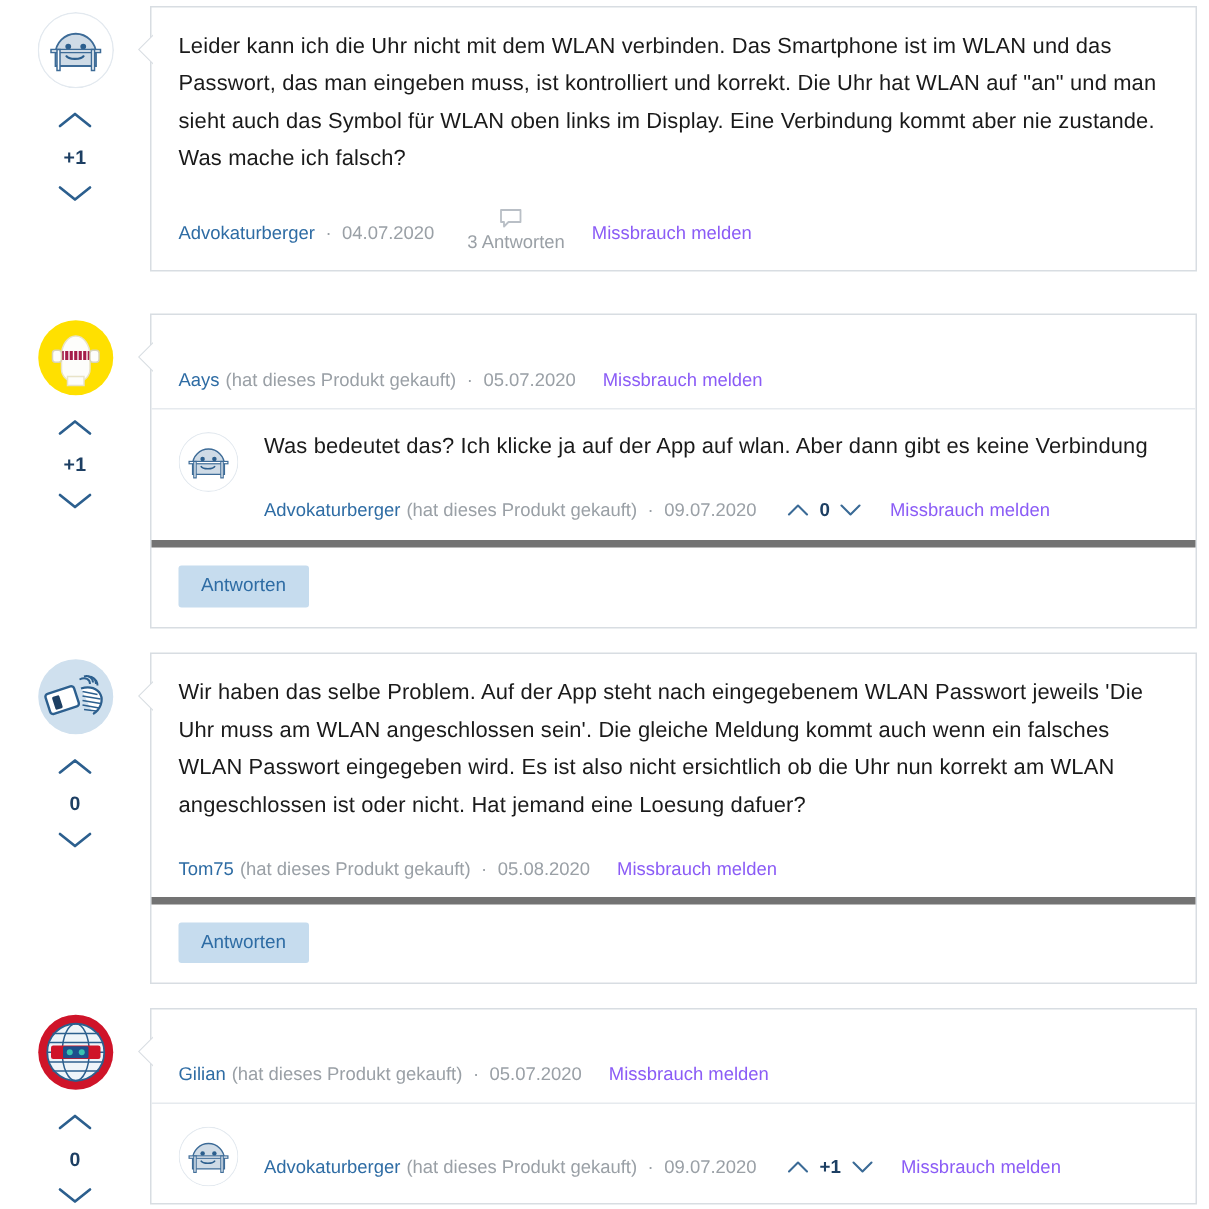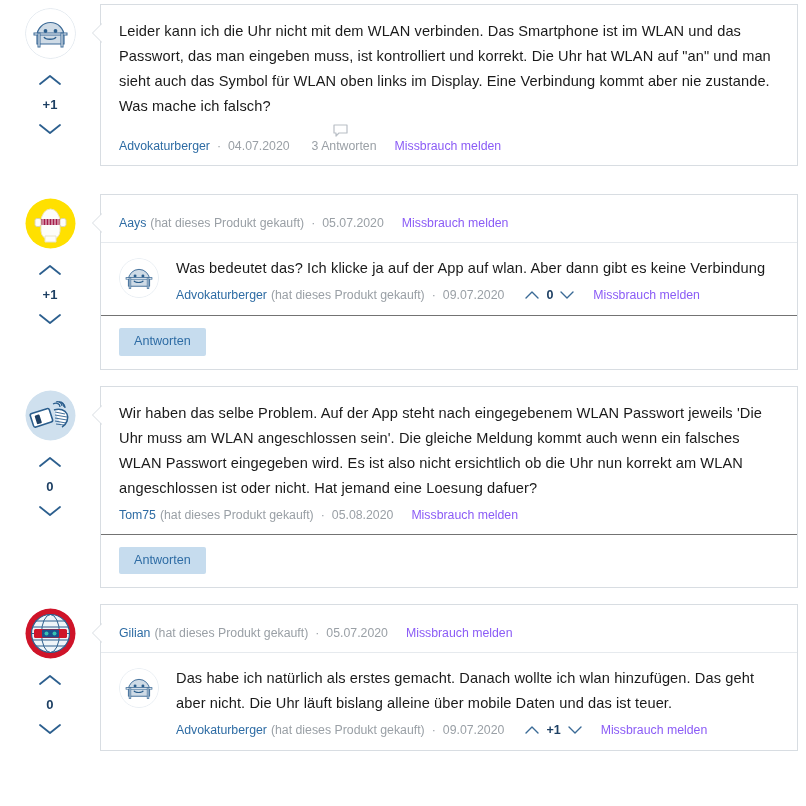--- a/index.html
+++ b/index.html
@@ -101,23 +101,23 @@
   .post {
     padding: 14px 18px 10px 18px;
   }
   .post-body {
     font-size: 14.6px;
     line-height: 25px;
     color: #1a1a1a;
     letter-spacing: 0.1px;
   }
   .meta {
-    margin-top: 5px;
+    margin-top: 20px;
     display: flex;
-    align-items: flex-end;
+    align-items: center;
     font-size: 12.3px;
     line-height: 18px;
     white-space: nowrap;
   }
   .meta .author { color: #2e6ca4; }
   .meta .bought { color: #9aa0a6; margin-left: 4px; }
   .meta .dot { color: #9aa0a6; margin: 0 7px; }
   .meta .date { color: #9aa0a6; }
   .meta .report { color: #8b5cf6; margin-left: 18px; }
   .meta .answers {
@@ -156,21 +156,21 @@
     border-radius: 50%;
     overflow: hidden;
     margin-right: 17px;
     margin-top: 2px;
   }
   .reply-avatar svg { display:block; width:40px; height:40px; }
   .reply-main { flex: 1 1 auto; min-width: 0; }
 
   
   .bubble-footer {
-    border-top: 1px solid #737373;
+    border-top: 5px solid #737373;
     padding: 12px 18px 13px 18px;
   }
   .btn-reply {
     display: inline-block;
     background: #c6dcee;
     color: #2e6ca4;
     border: none;
     border-radius: 2px;
     font-family: "Liberation Sans", sans-serif;
     font-size: 12.6px;
@@ -450,21 +450,20 @@
               <path d="M12 28a13.5 13.5 0 0 1 27 0v8H12z" fill="#cfdbe6" stroke="#3d6b97" stroke-width="1.2"></path>
               <circle cx="20.5" cy="23" r="1.9" fill="#2c5f8e"></circle>
               <circle cx="30.5" cy="23" r="1.9" fill="#2c5f8e"></circle>
               <path d="M19 29c1.6 3 10.4 3 12 0" fill="none" stroke="#2c5f8e" stroke-width="1.4"></path>
               <rect x="9" y="25" width="33" height="2" fill="#ffffff" stroke="#3d6b97" stroke-width="1"></rect>
               <rect x="13" y="25" width="2" height="14" fill="#ffffff" stroke="#3d6b97" stroke-width="1"></rect>
               <rect x="36" y="25" width="2" height="14" fill="#ffffff" stroke="#3d6b97" stroke-width="1"></rect>
             </svg>
           </div>
           <div class="reply-main">
-            <div class="post-body">Das habe ich natürlich als erstes gemacht. Danach wollte ich wlan hinzufügen. Das geht aber nicht. Die Uhr läuft bislang alleine über mobile Daten und das ist teuer.</div>
             <div class="meta">
               <span class="author">Advokaturberger</span>
               <span class="bought">(hat dieses Produkt gekauft)</span>
               <span class="dot">·</span>
               <span class="date">09.07.2020</span>
               <span class="inline-votes">
                 <span class="mini-chev">
                   <svg viewBox="0 0 16 12">
                       <path d="M2 9 L8 3 L14 9" fill="none" stroke="currentColor" stroke-width="1.4" stroke-linecap="round" stroke-linejoin="round"></path>
                     </svg>

